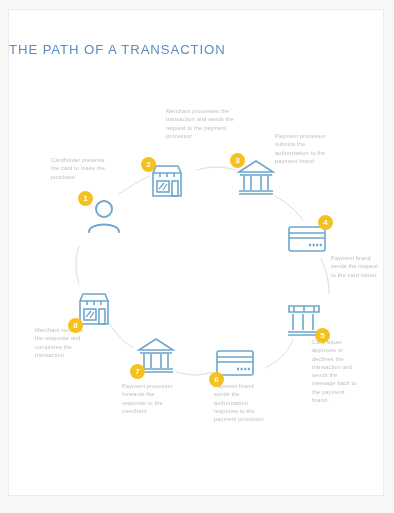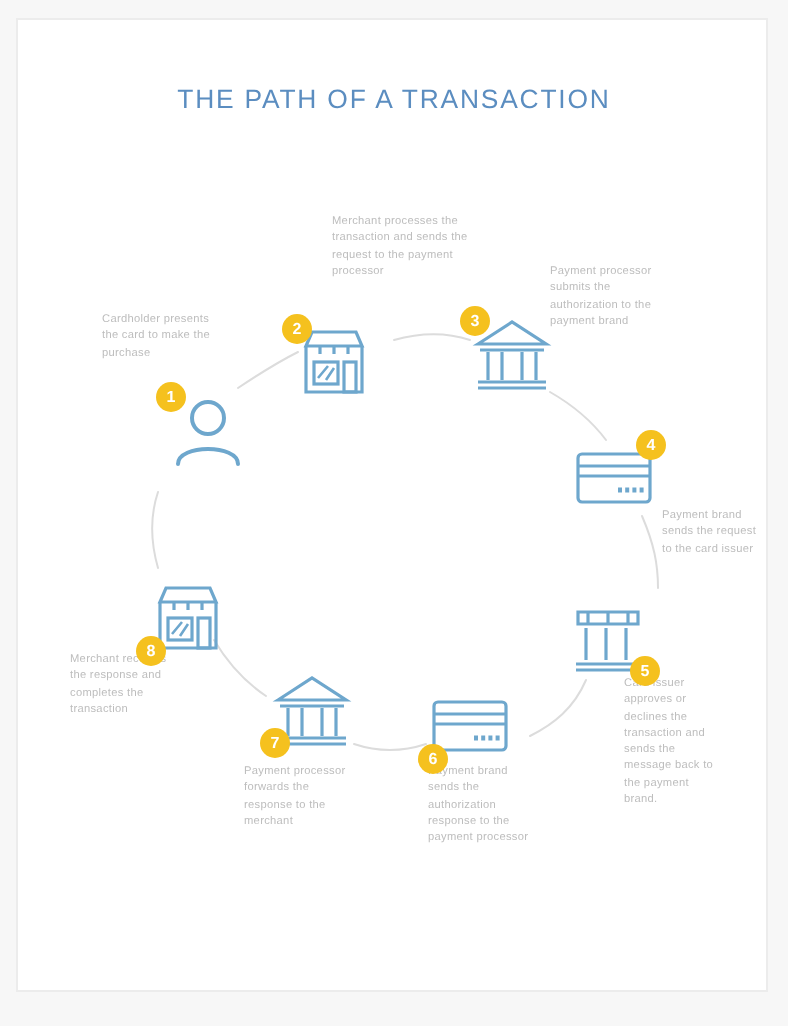--- a/index.html
+++ b/index.html
@@ -22,21 +22,20 @@
     background: #ffffff;
     border: 1px solid #ececec;
     box-sizing: border-box;
     overflow: hidden;
   }
   #title {
     position: absolute;
     left: 0;
     top: 32px;
     width: 376px;
-    text-align: center;
     color: #5b8dc0;
     font-size: 13.2px;
     letter-spacing: 0.9px;
     font-weight: 400;
   }
   #diagram {
     position: absolute;
     left: 0;
     top: 0;
     width: 376px;

